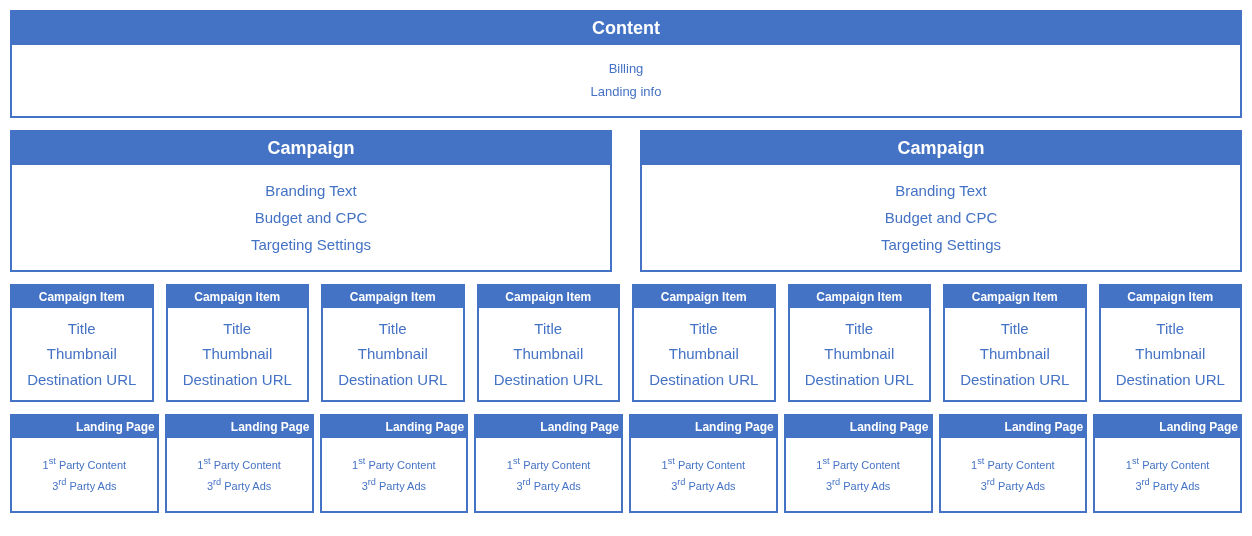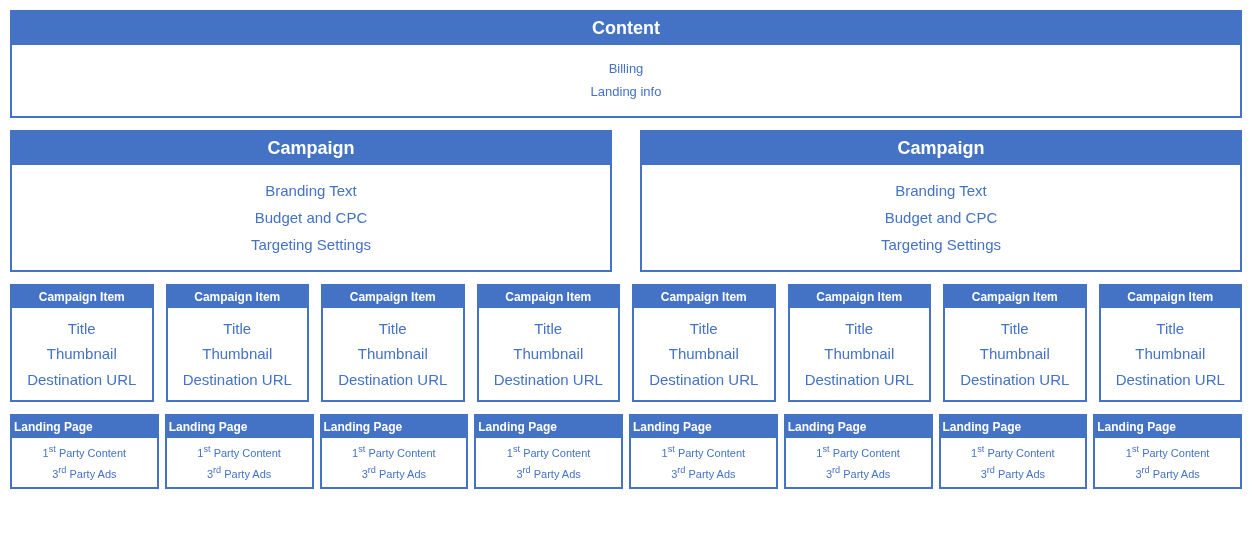--- a/index.html
+++ b/index.html
@@ -88,28 +88,28 @@
       display: flex;
       gap: 6px;
     }
     .landing-box {
       flex: 1;
       border: 2px solid #4472c4;
     }
     .landing-header {
       background: #4472c4;
       color: #fff;
-      text-align: left;
+      text-align: right;
       font-size: 12px;
       font-weight: bold;
       padding: 4px 2px;
     }
     .landing-body {
       text-align: center;
-      padding: 4px 2px;
+      padding: 16px 2px;
       line-height: 1.7;
       color: #4472c4;
       font-size: 11px;
     }
   </style>
 </head>
 <body>
 
 <div class="account-section">
   <div class="account-header">Content</div>

